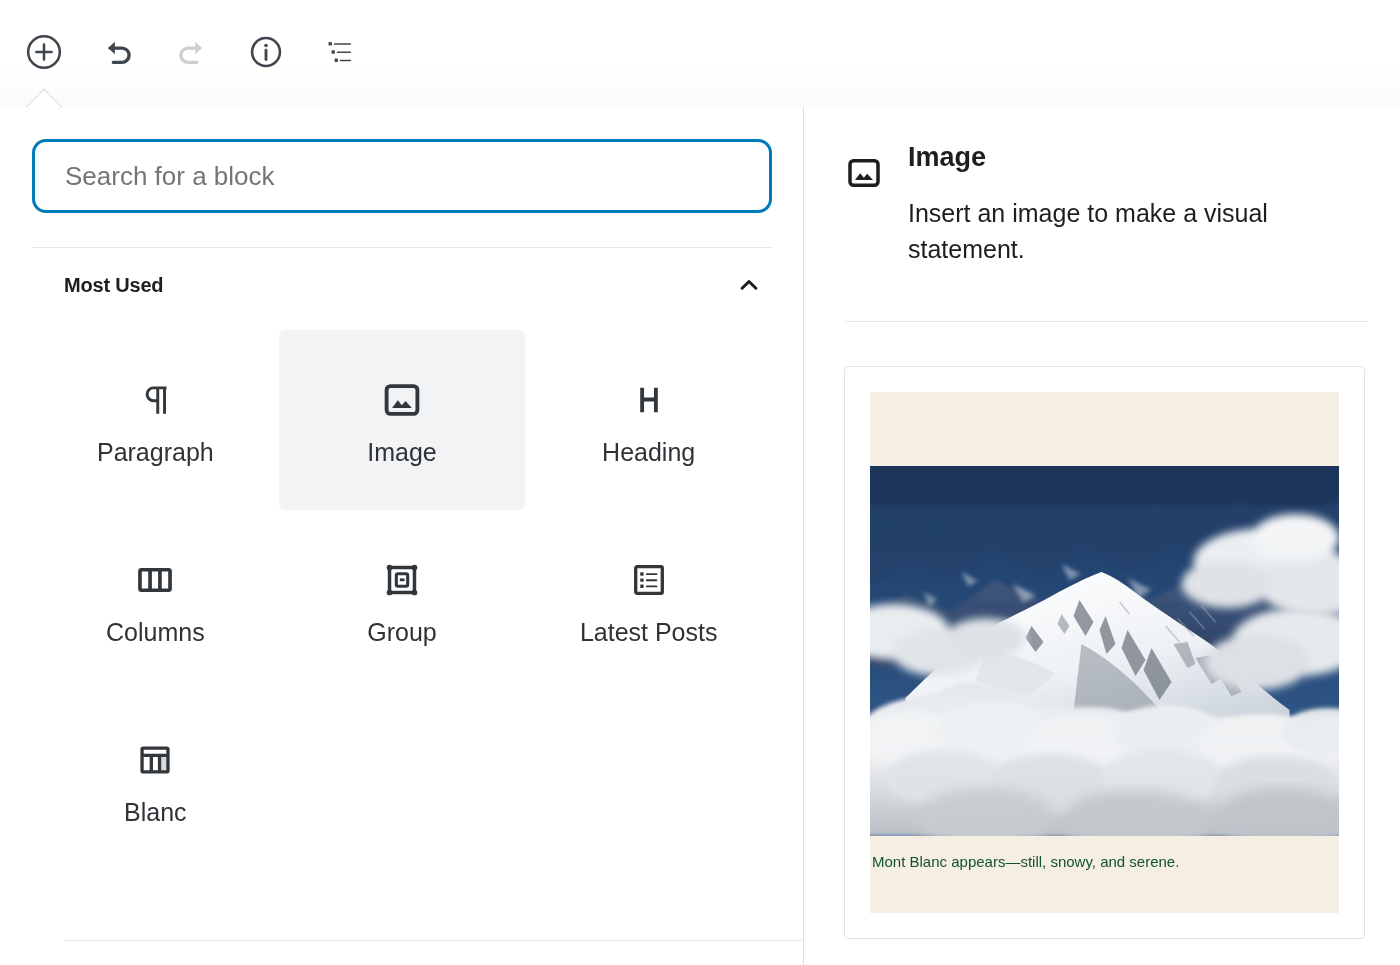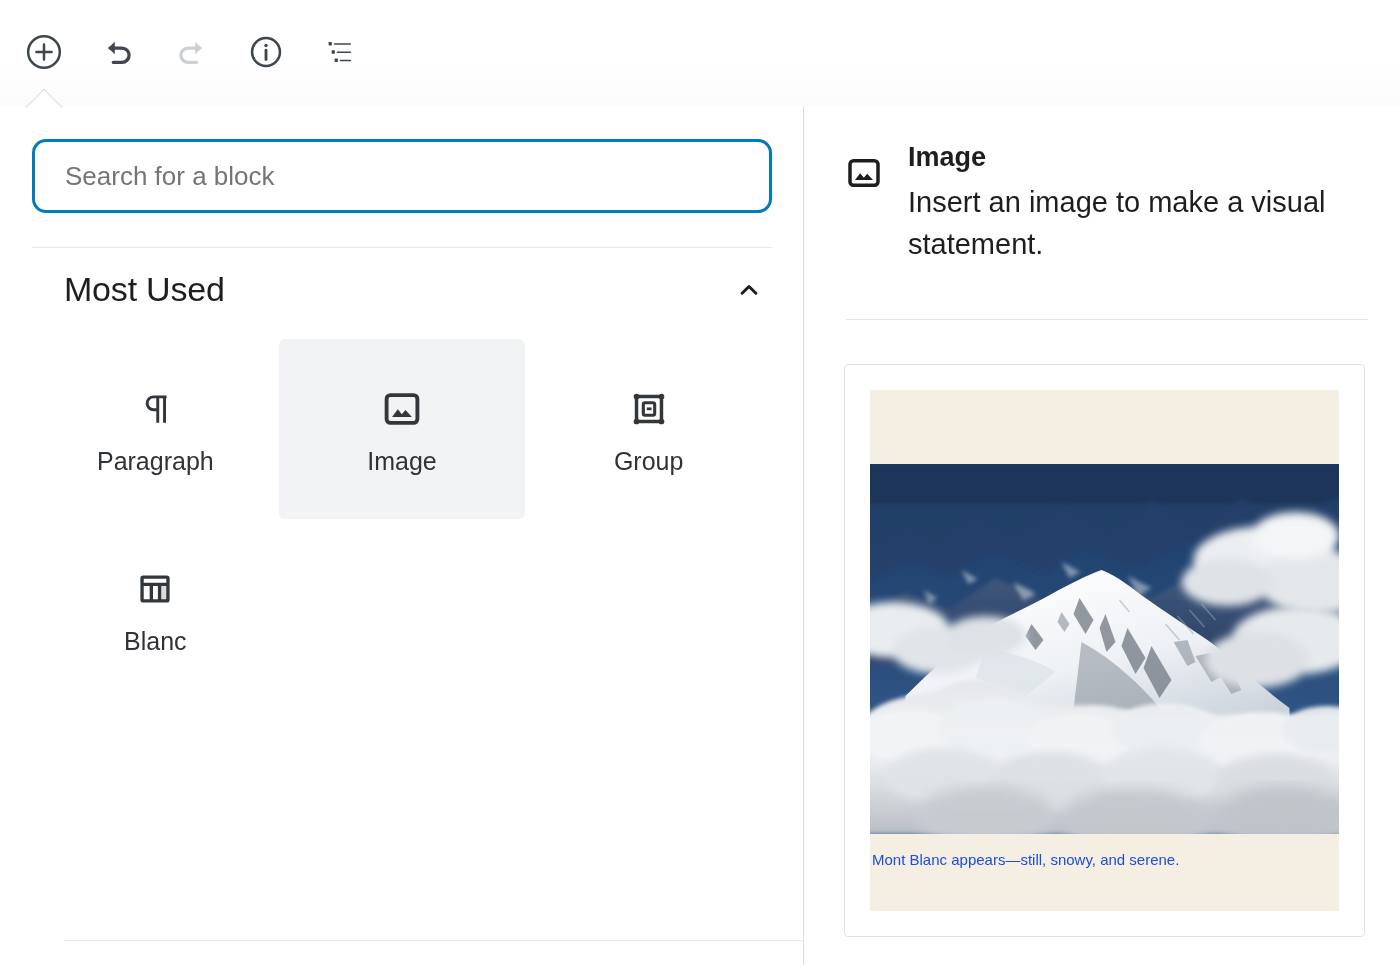--- a/index.html
+++ b/index.html
@@ -103,22 +103,22 @@
     width: 740px;
     display: flex;
     align-items: center;
     justify-content: space-between;
     padding: 22px 8px 8px 32px;
     background: transparent;
     border: none;
     cursor: pointer;
   }
   .section-title {
-    font-size: 34px;
-    font-weight: normal;
+    font-size: 20px;
+    font-weight: bold;
     color: #1e1e1e;
     letter-spacing: -0.2px;
   }
   .chev { color: #1e1e1e; display: flex; }
 
   .block-grid {
     width: 740px;
     display: grid;
     grid-template-columns: repeat(3, 1fr);
     row-gap: 0px;
@@ -167,24 +167,24 @@
     align-items: flex-start;
   }
   .preview-icon { margin-top: 12px; color: #1e1e1e; flex: none; }
   .preview-title {
     font-size: 27px;
     font-weight: bold;
     color: #1e1e1e;
     line-height: 1.25;
   }
   .preview-desc {
-    font-size: 29px;
+    font-size: 25px;
     color: #1e1e1e;
     line-height: 1.45;
-    margin-top: 6px;
+    margin-top: 20px;
     max-width: 420px;
   }
 
   .preview-rule {
     width: 522px;
     height: 1px;
     background: #e6e6e6;
     margin: 54px 0 0 2px;
   }
 
@@ -209,21 +209,21 @@
   .photo {
     width: 100%;
     height: 370px;
     flex: none;
     position: relative;
     overflow: hidden;
     background: #29507e;
   }
   .caption {
     font-size: 15px;
-    color: #1d4ed8;
+    color: #14532d;
     padding: 16px 2px 0 2px;
     line-height: 1.3;
   }
 </style>
 </head>
 <body>
 
 <div class="toolbar">
 
   <button class="tb-btn" title="Add block">
@@ -313,38 +313,71 @@
       <button class="block-item selected">
         <span class="block-icon">
           <svg width="44" height="44" viewBox="0 0 24 24" fill="none">
             <rect x="3.6" y="4.4" width="16.8" height="15.2" rx="2.1" stroke="currentColor" stroke-width="2.1"></rect>
             <path d="M6.6 16.3l3.1-4.1 2.2 2.7 2-2.4 3.5 3.8z" fill="currentColor"></path>
           </svg>
         </span>
         <span class="block-label">Image</span>
       </button>
 
-
+      <button class="block-item">
+        <span class="block-icon">
+          <svg width="44" height="44" viewBox="0 0 24 24" fill="currentColor">
+            <path d="M7.2 5.3h2.1v5.4h5.4V5.3h2.1v13.4h-2.1v-5.9H9.3v5.9H7.2z"></path>
+          </svg>
+        </span>
+        <span class="block-label">Heading</span>
+      </button>
+
+      <button class="block-item">
+        <span class="block-icon">
+          <svg width="44" height="44" viewBox="0 0 24 24" fill="none" stroke="currentColor" stroke-width="2">
+            <rect x="3.8" y="6.4" width="16.4" height="11.2" rx="0.8"></rect>
+            <path d="M9.3 6.4v11.2M14.7 6.4v11.2"></path>
+          </svg>
+        </span>
+        <span class="block-label">Columns</span>
+      </button>
 
       <button class="block-item">
         <span class="block-icon">
           <svg width="44" height="44" viewBox="0 0 24 24" fill="none" stroke="currentColor" stroke-width="1.9">
             <rect x="5.2" y="5.2" width="13.6" height="13.6" rx="0.6"></rect>
             <rect x="8.9" y="8.6" width="6.2" height="6.8" rx="0.9" stroke-width="1.7"></rect>
             <path d="M10.8 11.9h2.6" stroke-width="1.5"></path>
             <circle cx="5.2" cy="5.2" r="1.55" fill="currentColor" stroke="none"></circle>
             <circle cx="18.8" cy="5.2" r="1.55" fill="currentColor" stroke="none"></circle>
             <circle cx="5.2" cy="18.8" r="1.55" fill="currentColor" stroke="none"></circle>
             <circle cx="18.8" cy="18.8" r="1.55" fill="currentColor" stroke="none"></circle>
           </svg>
         </span>
         <span class="block-label">Group</span>
       </button>
 
 
+      <button class="block-item">
+        <span class="block-icon">
+          <svg width="42" height="42" viewBox="0 0 24 24" fill="none">
+            <rect x="4.4" y="4.4" width="15.2" height="15.2" rx="0.8" stroke="currentColor" stroke-width="1.9"></rect>
+            <g fill="currentColor">
+              <rect x="7.0" y="7.6" width="1.9" height="1.9" rx="0.3"></rect>
+              <rect x="10.2" y="8.1" width="6.6" height="1.1" rx="0.55"></rect>
+              <rect x="7.0" y="11.1" width="1.9" height="1.9" rx="0.3"></rect>
+              <rect x="10.2" y="11.6" width="6.6" height="1.1" rx="0.55"></rect>
+              <rect x="7.0" y="14.6" width="1.9" height="1.9" rx="0.3"></rect>
+              <rect x="10.2" y="15.1" width="6.6" height="1.1" rx="0.55"></rect>
+            </g>
+          </svg>
+        </span>
+        <span class="block-label">Latest Posts</span>
+      </button>
 
       <button class="block-item">
         <span class="block-icon">
           <svg width="42" height="42" viewBox="0 0 24 24" fill="none" stroke="currentColor" stroke-width="1.9">
             <rect x="4.6" y="5.2" width="14.8" height="13.6" rx="0.7"></rect>
             <path d="M4.6 9.4h14.8M9.9 9.4v9.4M14.6 9.4v9.4"></path>
             <path d="M14.6 9.4h4.8v9.4h-4.8z" fill="currentColor" fill-opacity="0.18" stroke="none"></path>
           </svg>
         </span>
         <span class="block-label">Blanc</span>

